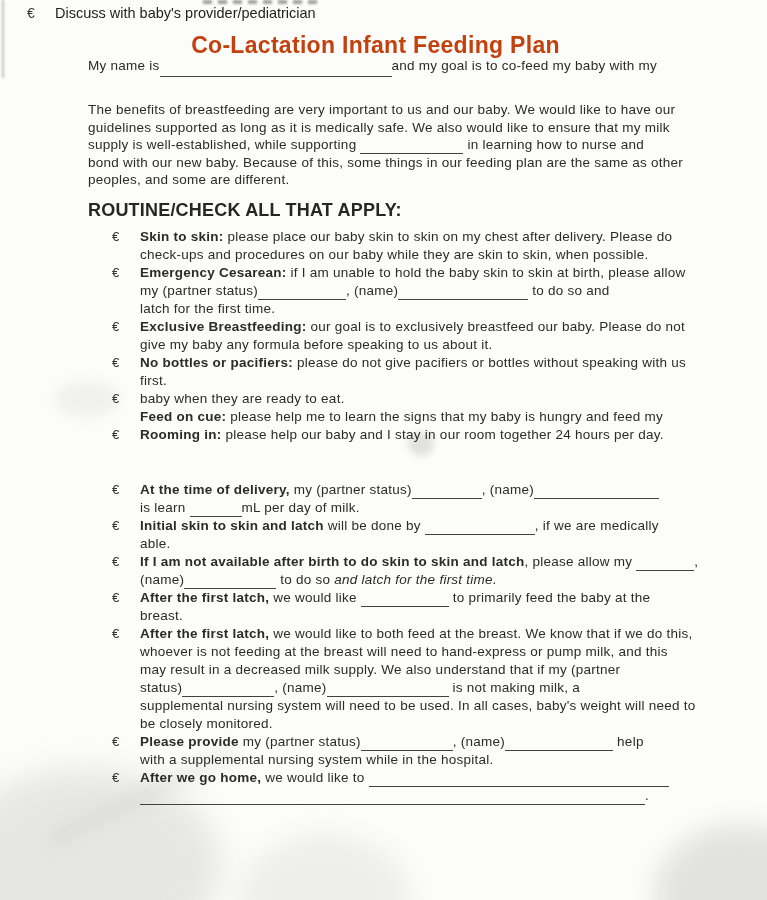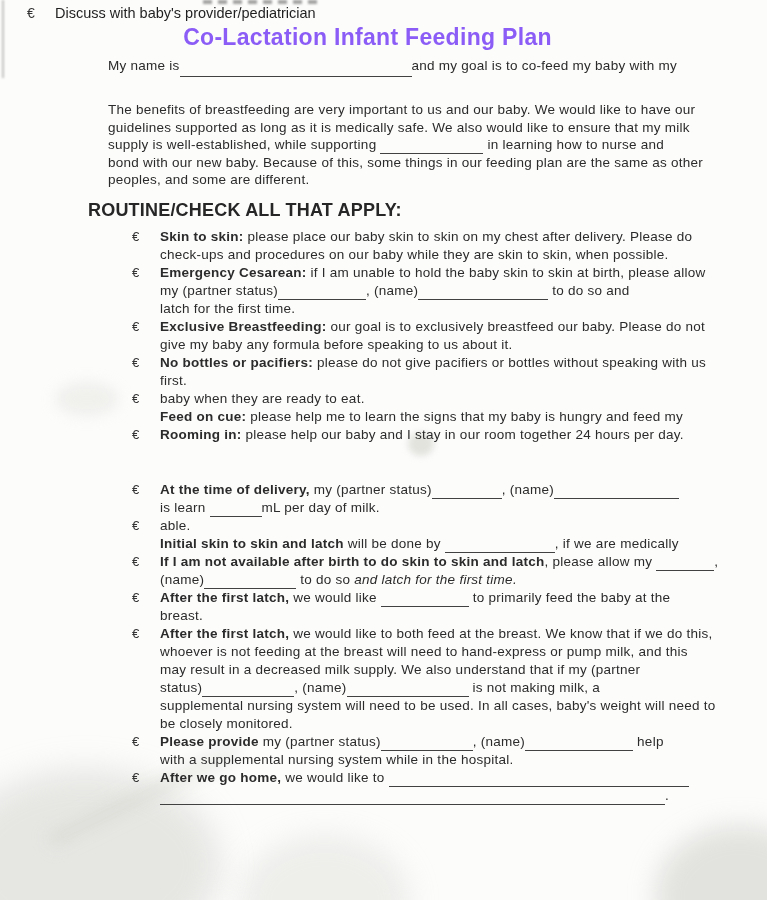--- a/index.html
+++ b/index.html
@@ -17,23 +17,23 @@
   .smudge.s2{left:240px;top:835px;width:170px;height:130px;background:rgba(200,200,194,0.28);filter:blur(14px);}
   .smudge.s3{left:655px;top:825px;width:170px;height:140px;background:rgba(183,183,176,0.38);filter:blur(13px);}
   .smudge.s4{left:55px;top:382px;width:64px;height:34px;background:rgba(212,212,206,0.30);filter:blur(7px);}
   .smudge.s5{left:408px;top:432px;width:26px;height:24px;background:rgba(206,206,199,0.55);filter:blur(3px);}
   .smudge.s6{left:38px;top:788px;width:210px;height:16px;background:rgba(202,202,196,0.35);transform:rotate(-26deg);filter:blur(8px);border-radius:10px;}
   .edge-line{position:absolute;left:2px;top:0;width:2px;height:78px;background:rgba(150,150,148,0.55);filter:blur(1px);}
   .top-frag{position:absolute;left:203px;top:0;width:118px;height:4px;
     background:repeating-linear-gradient(90deg,rgba(90,90,90,0.55) 0 9px,transparent 9px 15px);
     filter:blur(0.8px);}
   
-  .doc-title{position:absolute;top:16px;left:0;width:719px;margin:8px;text-align:center;
-    font-size:23px;font-weight:700;letter-spacing:0.3px;color:#8b5cf6;}
-  .block{position:absolute;font-size:13.5px;letter-spacing:0.25px;margin-left:20px;}
+  .doc-title{position:absolute;top:16px;left:0;width:719px;margin:16px;text-align:center;
+    font-size:23px;font-weight:700;letter-spacing:0.3px;color:#c2410c;}
+  .block{position:absolute;font-size:13.5px;letter-spacing:0.25px;}
   #intro{left:88px;top:54px;}
   #intro .line{line-height:23px;}
   #intro-paragraph{left:88px;top:101px;}
   #intro-paragraph .line{line-height:17.5px;}
   .section-heading{position:absolute;left:88px;font-size:18px;font-weight:700;letter-spacing:0.2px;color:#262626;}
   #routine-heading{top:200px;}
   #colact-heading{top:451px;}
   #routine-list{left:88px;top:228px;}
   #colact-list{left:88px;top:481px;}
   .line{white-space:nowrap;}
@@ -128,22 +128,22 @@
       <div class="item">
         <span class="bullet">€</span>
         <div class="item-body">
           <div class="line"><span class="b">At the time of delivery,</span><span> my (partner status)</span><span class="blank" style="width: 70px;"></span><span>, (name)</span><span class="blank" style="width: 125px;"></span></div>
           <div class="line"><span>is learn </span><span class="blank" style="width: 52px;"></span><span>mL per day of milk.</span></div>
         </div>
       </div>
       <div class="item">
         <span class="bullet">€</span>
         <div class="item-body">
+          <div class="line"><span class="b">Initial skin to skin and latch</span><span> will be done by </span><span class="blank" style="width: 110px;"></span><span>, if we are medically</span></div>
           <div class="line"><span>able.</span></div>
-          <div class="line"><span class="b">Initial skin to skin and latch</span><span> will be done by </span><span class="blank" style="width: 110px;"></span><span>, if we are medically</span></div>
         </div>
       </div>
       <div class="item">
         <span class="bullet">€</span>
         <div class="item-body">
           <div class="line"><span class="b">If I am not available after birth to do skin to skin and latch</span><span>, please allow my </span><span class="blank" style="width: 58px;"></span><span>,</span></div>
           <div class="line"><span>(name)</span><span class="blank" style="width: 92px;"></span><span> to do so </span><span class="i">and latch for the first time.</span></div>
         </div>
       </div>
       <div class="item">

